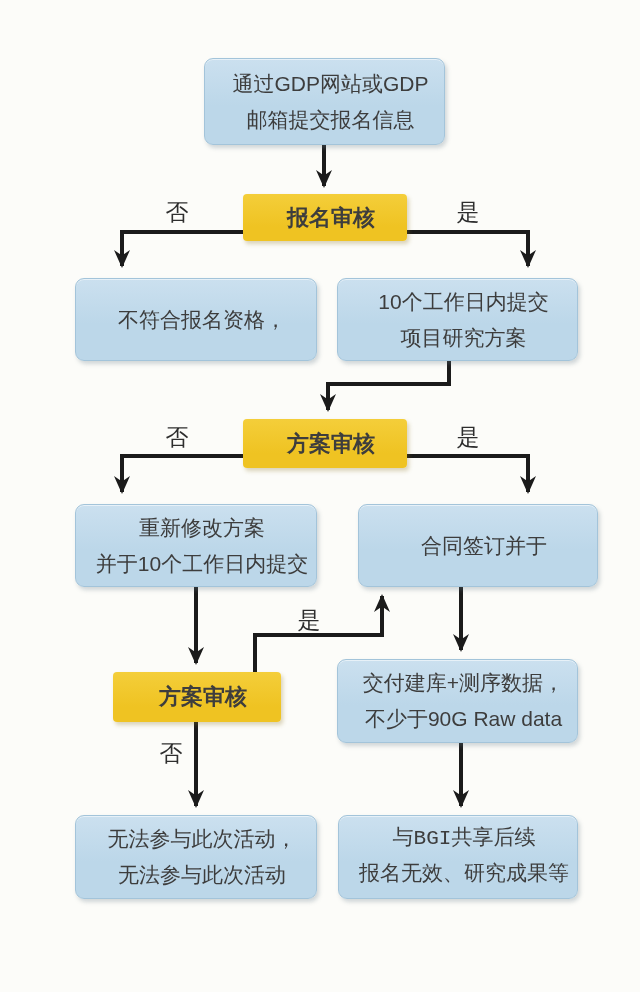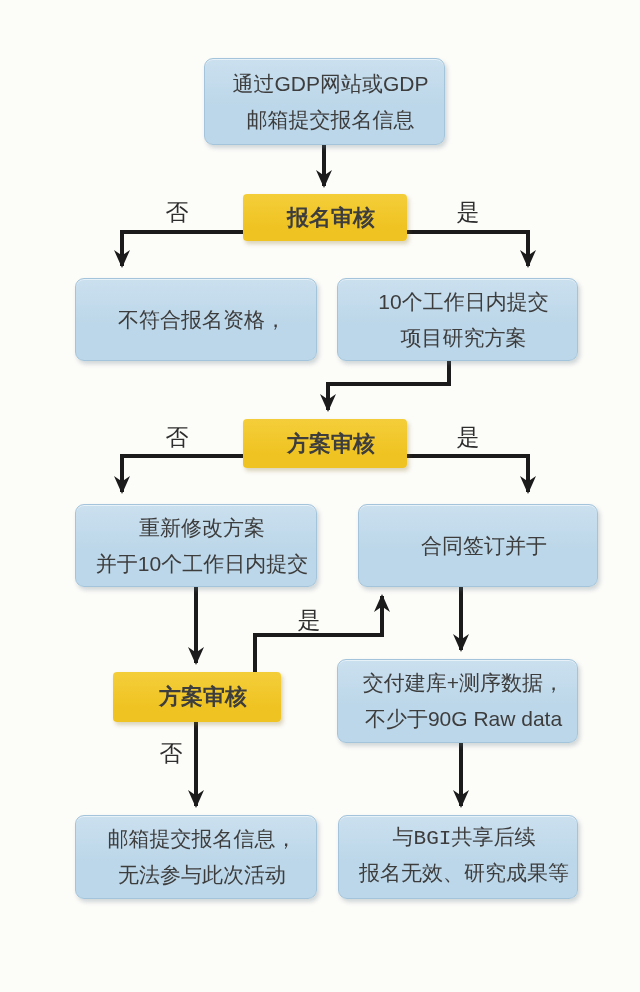--- a/index.html
+++ b/index.html
@@ -147,21 +147,21 @@
   <div class="node decision" id="d-proposal-review2">
     <span>方案审核</span>
   </div>
 
   <div class="node process" id="n-deliver-data">
     <span>交付建库+测序数据，</span>
     <span>不少于90G Raw data</span>
   </div>
 
   <div class="node process" id="n-not-qualified">
-    <span>邮箱提交报名信息，</span>
+    <span>无法参与此次活动，</span>
     <span>无法参与此次活动</span>
   </div>
 
   <div class="node process" id="n-share-results">
     <span>与BGI共享后续</span>
     <span>报名无效、研究成果等</span>
   </div>
 
   <div class="edge-label" id="lbl-no1">否</div>
   <div class="edge-label" id="lbl-yes1">是</div>

